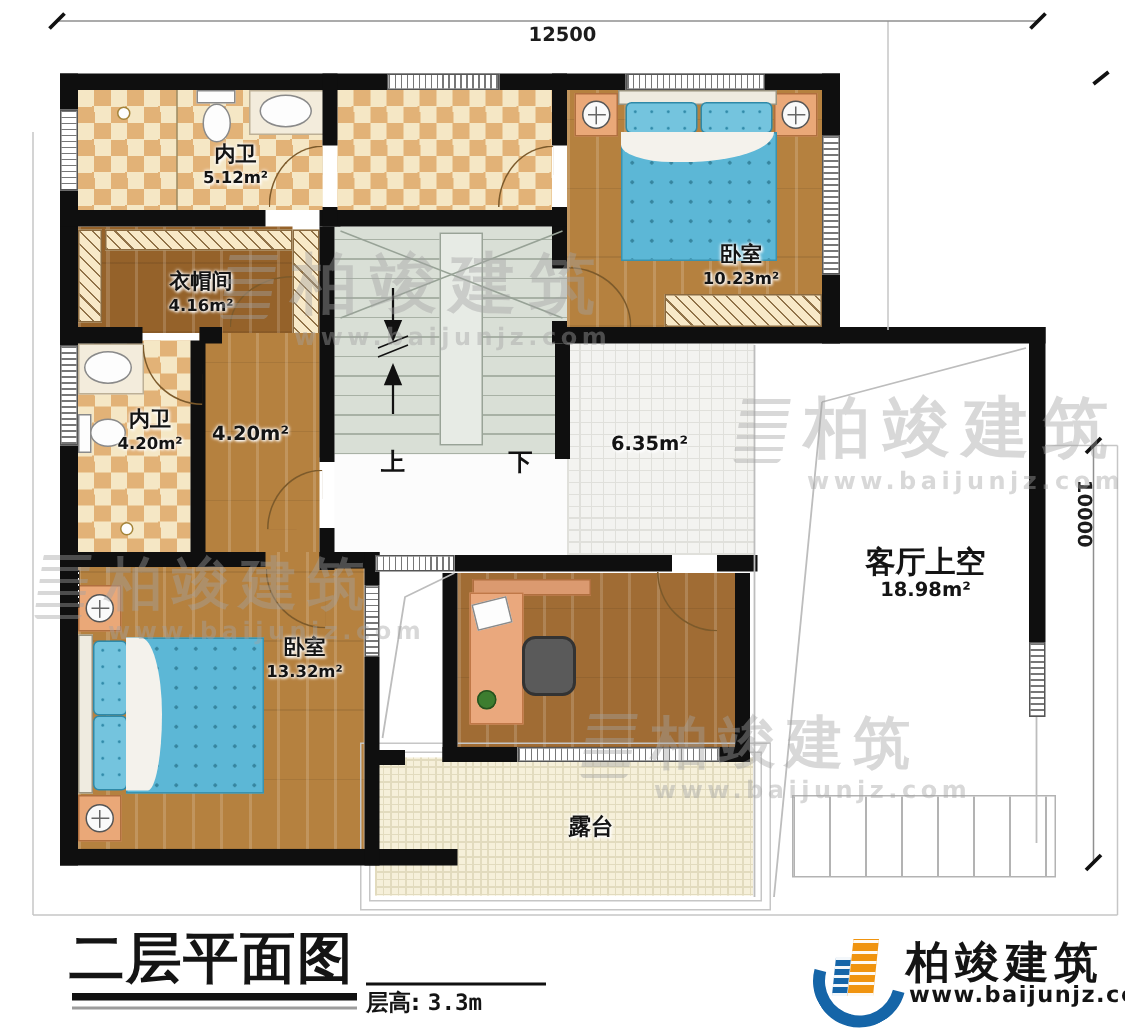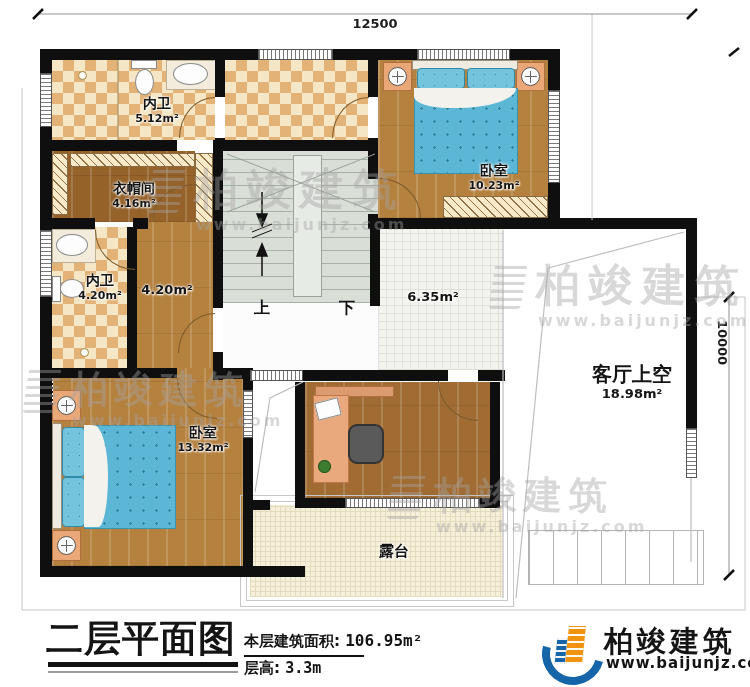--- a/index.html
+++ b/index.html
@@ -262,21 +262,21 @@
     <span class="rarea">4.20m²</span>
   </div>
   <div class="rlabel" style="left:117px;top:282px;width:100px">
     <span class="rarea" style="font-size:13px">4.20m²</span>
   </div>
   <div class="updown" style="left:254px;top:298px">上</div>
   <div class="updown" style="left:339px;top:298px">下</div>
   <div class="rlabel" style="left:383px;top:289px;width:100px">
     <span class="rarea" style="font-size:13px">6.35m²</span>
   </div>
-  <div class="rlabel" style="left:562px;top:362px;width:140px">
+  <div class="rlabel" style="left:547px;top:362px;width:140px">
     <span class="rname big">客厅上空</span>
     <span class="rarea big">18.98m²</span>
   </div>
   <div class="rlabel" style="left:153px;top:424px;width:100px">
     <span class="rname">卧室</span>
     <span class="rarea">13.32m²</span>
   </div>
   <div class="rlabel" style="left:344px;top:542px;width:100px">
     <span class="rname mid">露台</span>
   </div>
@@ -309,24 +309,20 @@
     <div class="row">
         <span class="wmicon"></span>
       <span class="big">柏竣建筑</span>
       </div>
     <div class="small">www.baijunjz.com</div>
   </div>
 
   <div class="tb-title">二层平面图</div>
   <div class="tb-line1"></div>
   <div class="tb-line2"></div>
-  <div class="tb-area">
-    <span>本层建筑面积:</span>
-    <span class="val">106.95m²</span>
-  </div>
   <div class="tb-midline"></div>
   <div class="tb-h">
     <span>层高:</span>
     <span class="val">3.3m</span>
   </div>
   <div class="logo-swoosh"></div>
   <div class="logo-bldg"></div>
   <div class="logo-bldg2"></div>
   <div class="logo-brand">柏竣建筑</div>
   <div class="logo-url">www.baijunjz.com</div>

